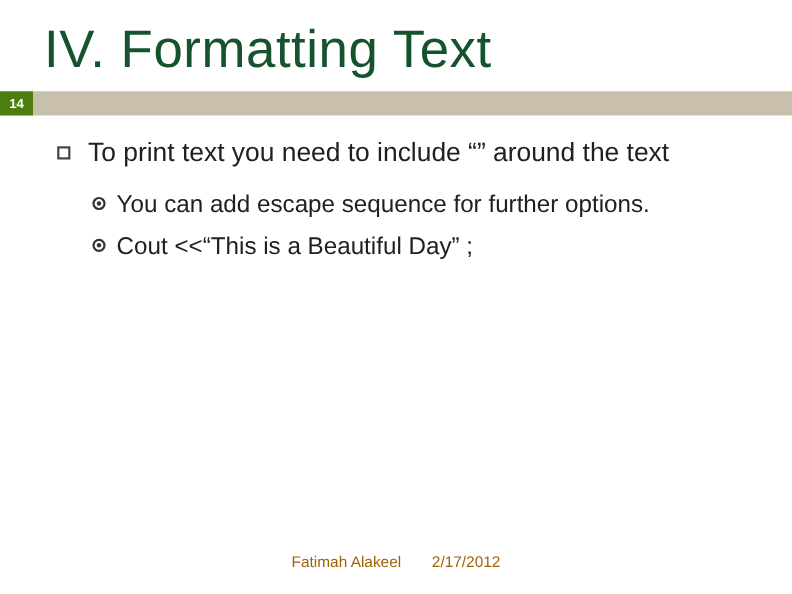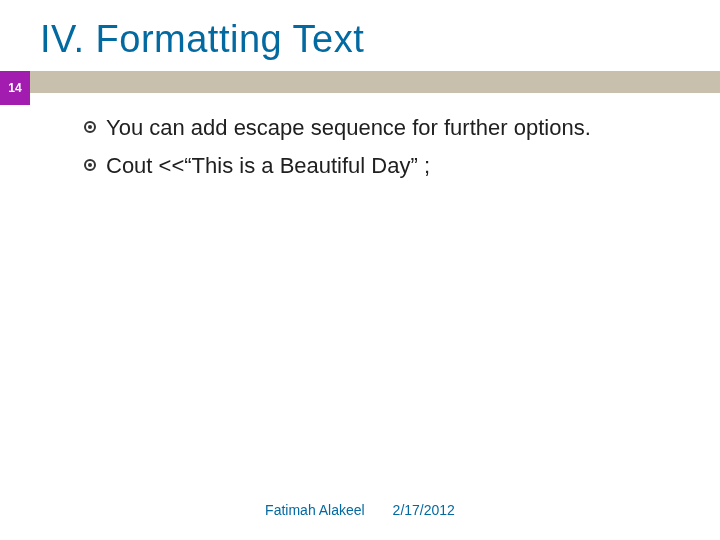--- a/index.html
+++ b/index.html
@@ -12,34 +12,34 @@
     overflow: hidden;
   }
   .slide {
     position: relative;
     width: 720px;
     height: 540px;
     box-sizing: border-box;
   }
   .title {
     padding: 18px 0 10px 40px;
-    font-size: 38px;
+    font-size: 48px;
     font-weight: 400;
-    color: #0369a1;
+    color: #14532d;
     letter-spacing: 0.5px;
   }
   .bar-row {
     display: flex;
     width: 100%;
     height: 22px;
   }
   .page-badge {
     width: 30px;
-    height: 34px;
-    background: #a21caf;
+    height: 22px;
+    background: #4d7c0f;
     color: #ffffff;
     font-size: 12px;
     font-weight: bold;
     display: flex;
     align-items: center;
     justify-content: center;
   }
   .bar-rest {
     flex: 1;
     height: 22px;
@@ -97,40 +97,44 @@
     background: #333;
     border-radius: 50%;
   }
   .footer {
     position: absolute;
     bottom: 22px;
     left: 0;
     width: 100%;
     text-align: center;
     font-size: 14px;
-    color: #0369a1;
+    color: #a16207;
   }
   .footer span {
     margin: 0 12px;
   }
 </style>
 </head>
 <body>
 
 <div class="slide">
 
   <div class="title">IV. Formatting Text</div>
 
   <div class="bar-row">
     <div class="page-badge">14</div>
     <div class="bar-rest"></div>
   </div>
 
   <div class="content">
 
+    <div class="main-line">
+      <span class="square"></span>
+      <span>To print text you need to include “” around the text</span>
+    </div>
 
     <div class="sub-list">
       <div class="sub-line">
         <span class="odot"></span>
         <span>You can add escape sequence for further options.</span>
       </div>
       <div class="sub-line">
         <span class="odot"></span>
         <span>Cout &lt;&lt;“This is a Beautiful Day” ;</span>
       </div>

